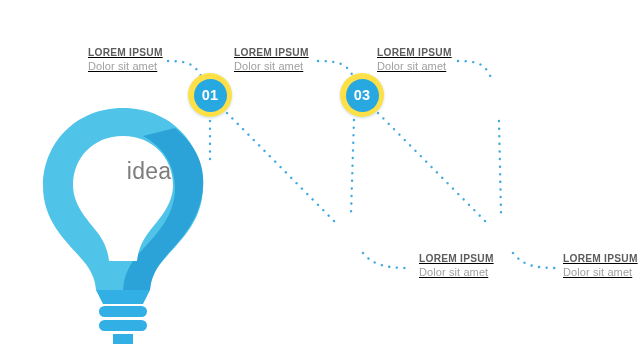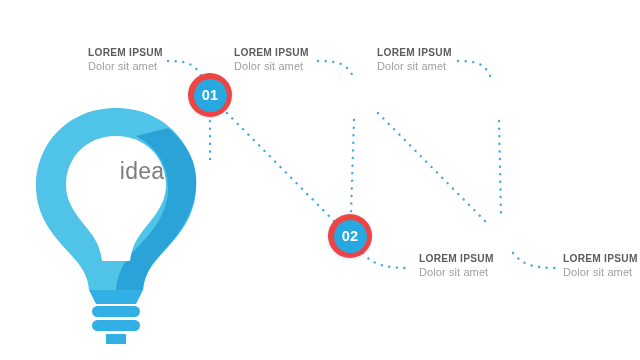--- a/index.html
+++ b/index.html
@@ -22,42 +22,42 @@
   #connectors {
     position: absolute;
     left: 0;
     top: 0;
     width: 640px;
     height: 360px;
     pointer-events: none;
   }
   #bulb {
     position: absolute;
-    left: 28px;
+    left: 35px;
     top: 106px;
     width: 176px;
     height: 238px;
   }
   .bulb-text {
     position: absolute;
     left: 66px;
     top: 52px;
     width: 96px;
     text-align: center;
     font-size: 23px;
     color: #7d7d7d;
     font-family: "Liberation Sans", sans-serif;
     letter-spacing: 0.2px;
   }
   .node {
     position: absolute;
     width: 44px;
     height: 44px;
     border-radius: 50%;
-    background: #ef4444;
+    background: #fde047;
     display: flex;
     align-items: center;
     justify-content: center;
     box-shadow: 0 1px 3px rgba(60,150,200,0.30);
   }
   .node-inner {
     width: 33px;
     height: 33px;
     border-radius: 50%;
     background: #27a8e0;
@@ -66,20 +66,21 @@
     justify-content: center;
     color: #ffffff;
     font-size: 14.5px;
     font-weight: bold;
     font-family: "Liberation Sans", sans-serif;
     letter-spacing: 0.3px;
   }
   .label {
     position: absolute;
     white-space: nowrap;
+    text-decoration: underline;
   }
   .label-title {
     font-size: 10.2px;
     font-weight: bold;
     color: #5d5d5d;
     letter-spacing: 0.25px;
     font-family: "Liberation Sans", sans-serif;
     line-height: 13px;
   }
   .label-sub {
@@ -158,24 +159,24 @@
 
       <path fill="#32afe4" d="M 78 228 L 98 228 L 98 238 L 78 238 Z"></path>
     </svg>
     <div class="bulb-text">idea</div>
   </div>
 
   <div class="node" style="left:188px; top:73px;">
     <div class="node-inner">01</div>
   </div>
 
-  <div class="node" style="left:328px; top:214px;">
-    <div class="node-inner">02</div>
-  </div>
-
+
+  <div class="node" style="left:340px; top:73px;">
+    <div class="node-inner">03</div>
+  </div>
 
 
 
   <div class="label left-align" style="left:88px; top:46px;">
     <div class="label-title">LOREM IPSUM</div>
     <div class="label-sub">Dolor sit amet</div>
   </div>
 
   <div class="label left-align" style="left:234px; top:46px;">
     <div class="label-title">LOREM IPSUM</div>

